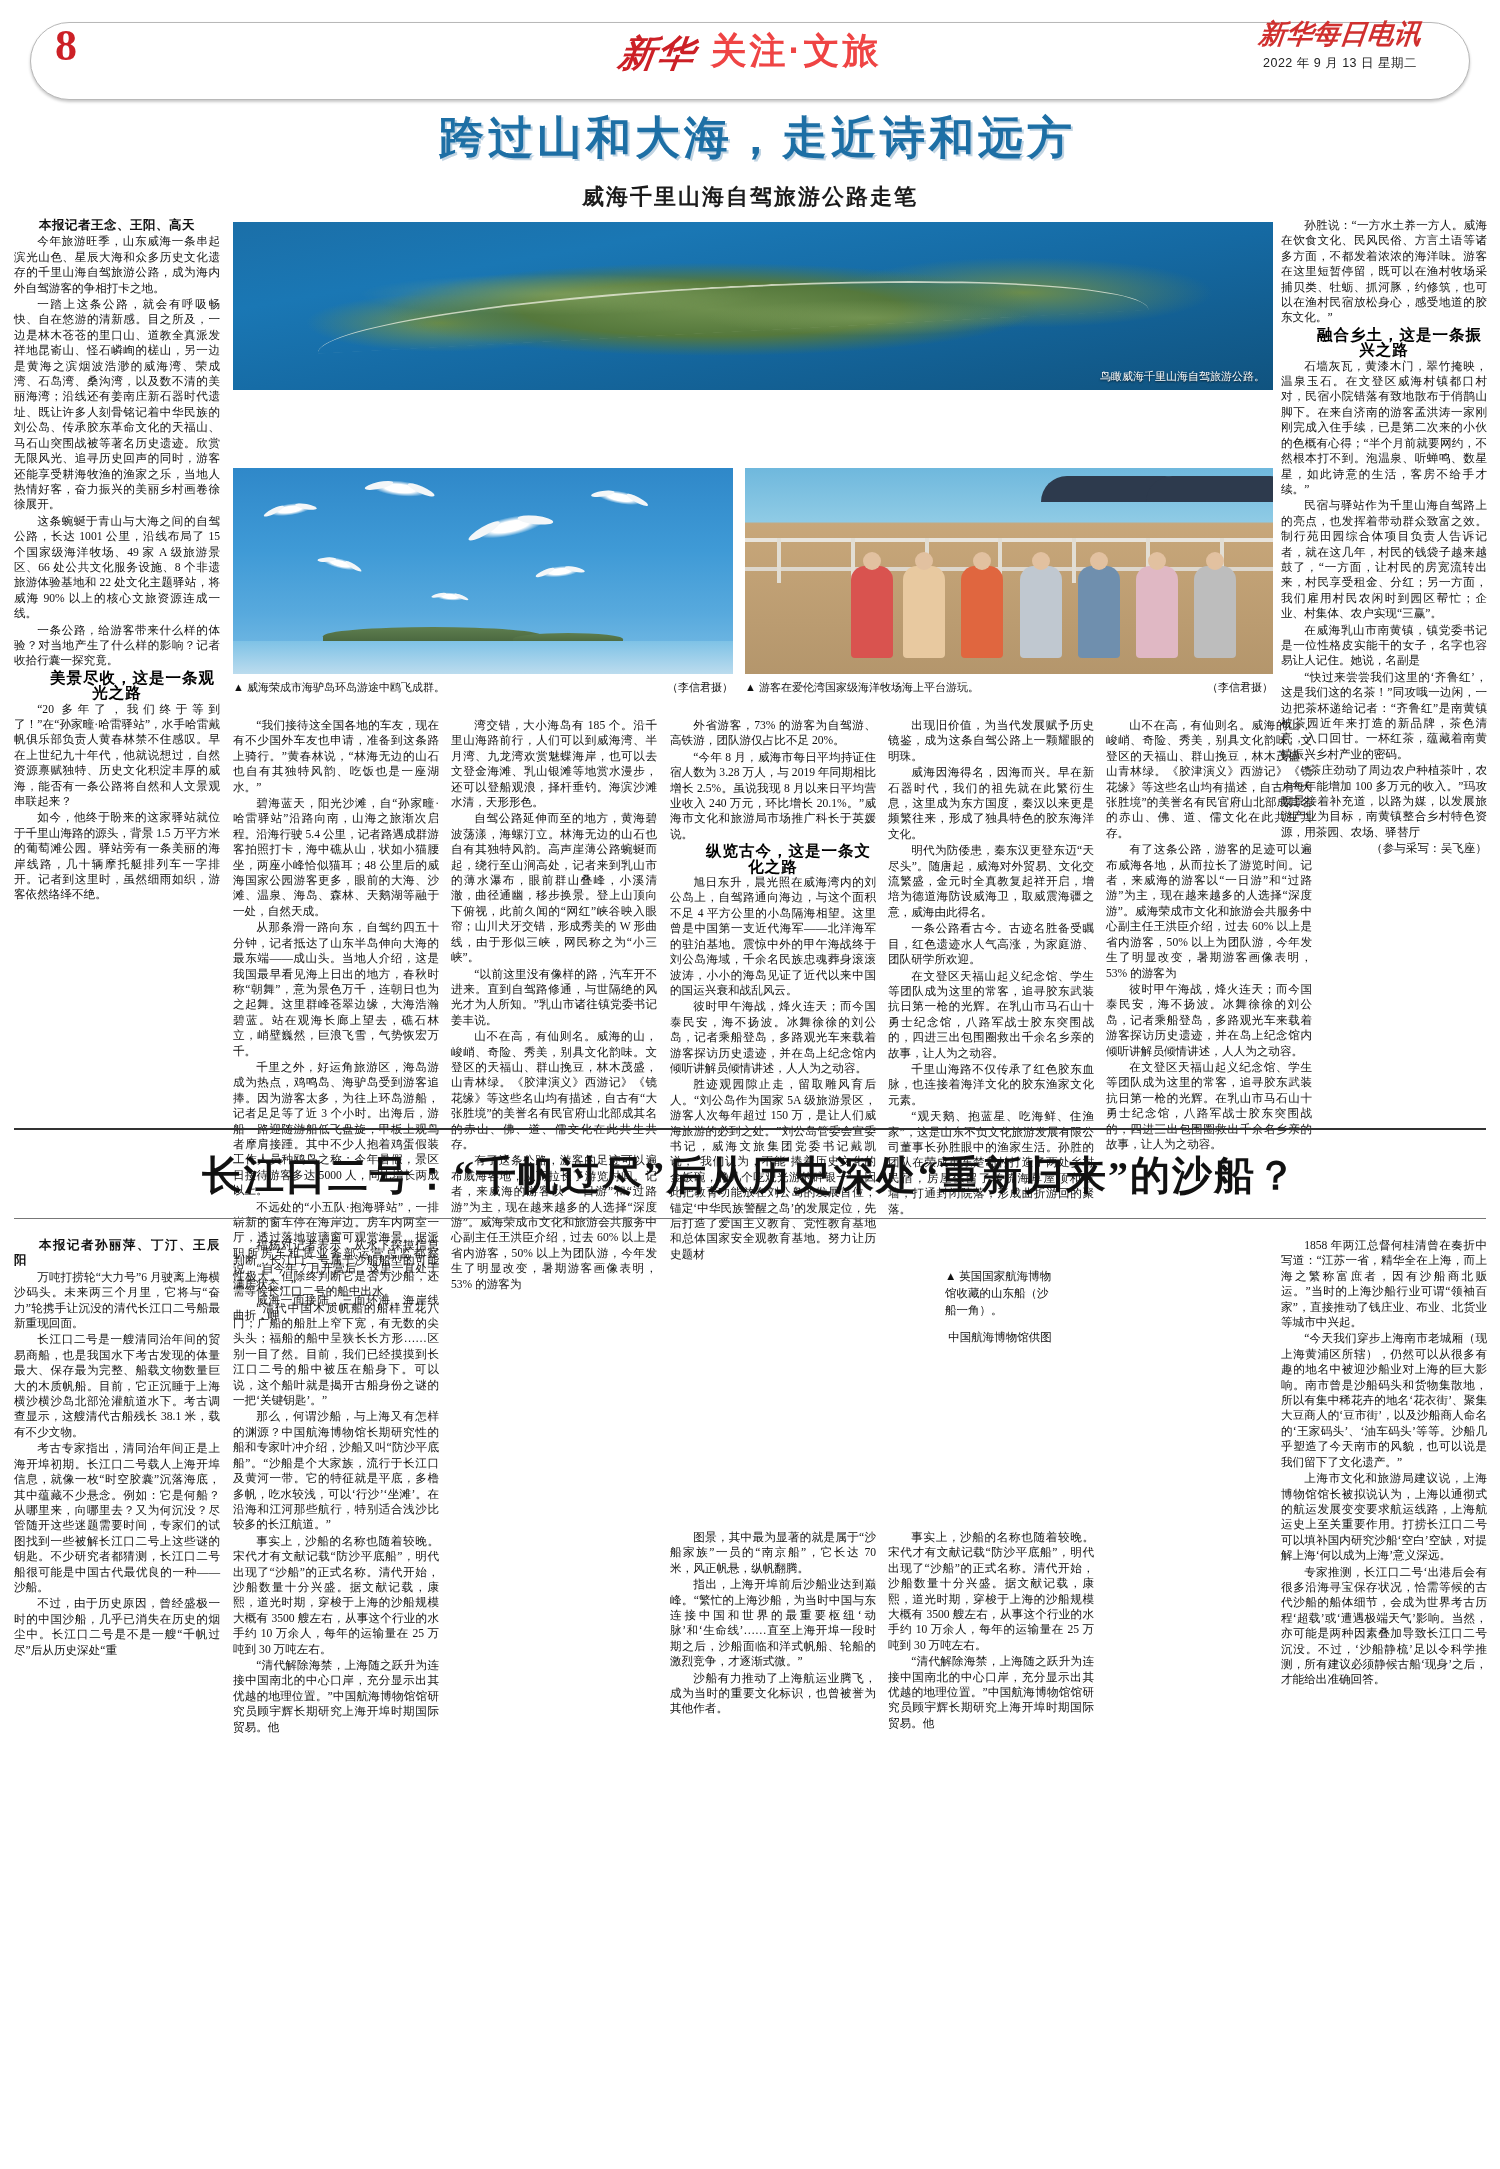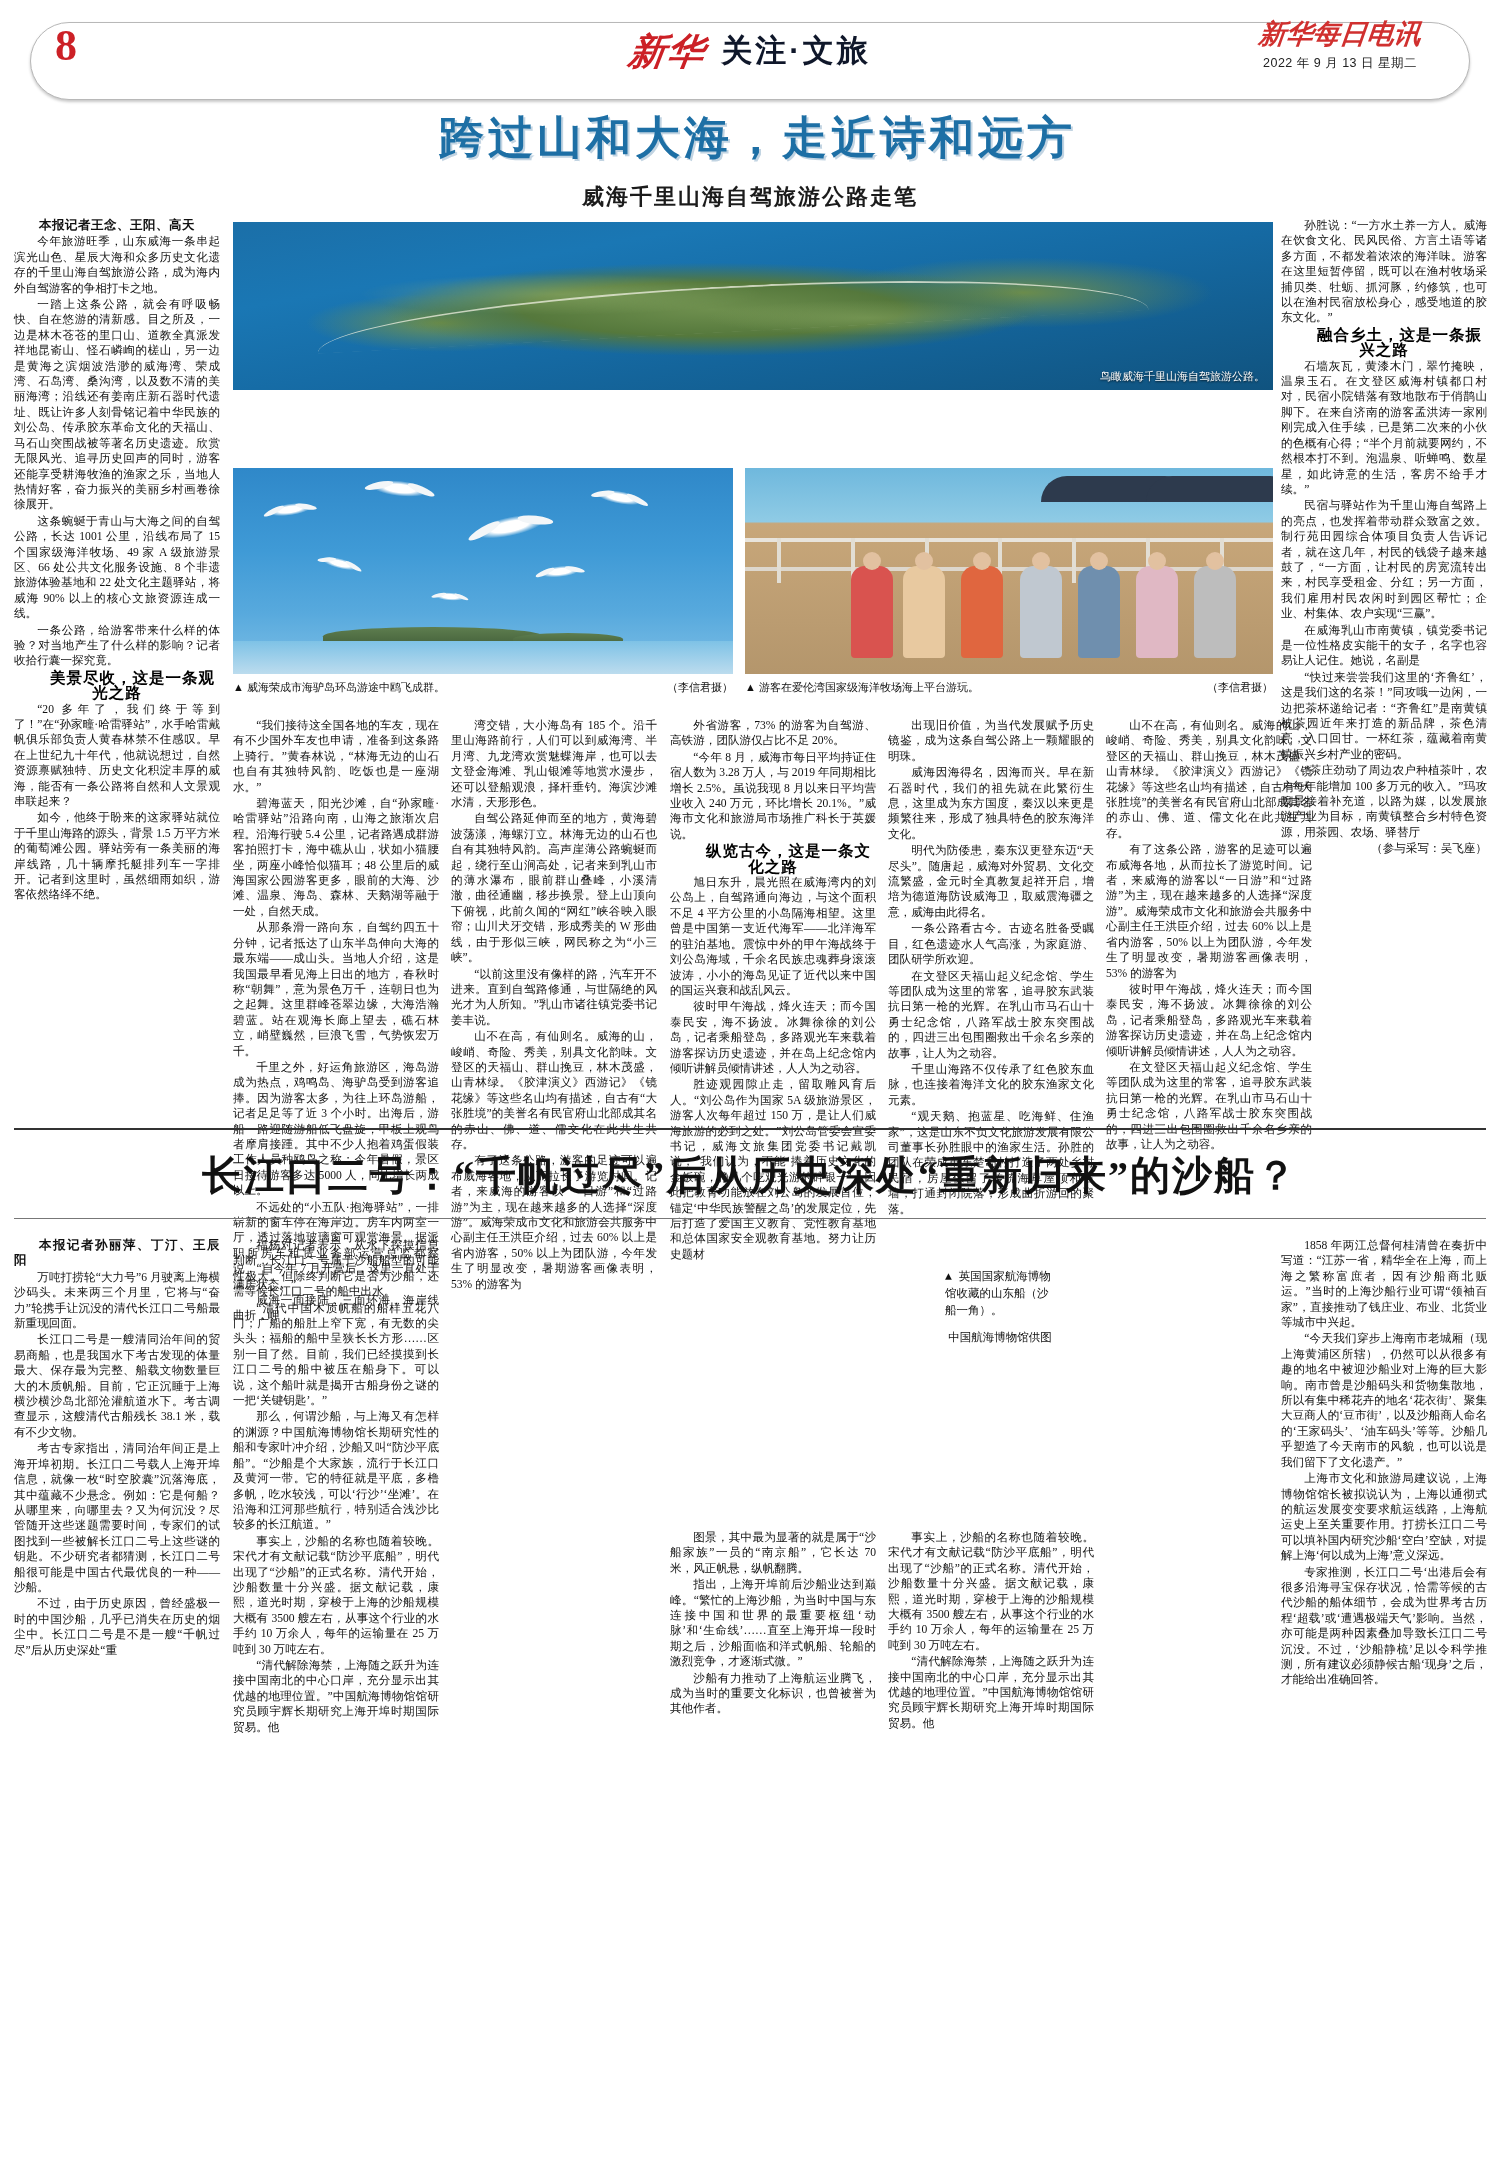--- a/index.html
+++ b/index.html
@@ -30,21 +30,21 @@
     position:absolute;left:0;right:0;top:27px;text-align:center;
   }
   .logo-xh{
     font-family:"Liberation Serif",serif;
     font-size:37px;font-weight:700;color:#cc2026;
     font-style:italic;letter-spacing:1px;
     display:inline-block;transform:skewX(-8deg);
   }
   .logo-sec{
     font-family:"Liberation Sans",sans-serif;
-    font-size:31px;font-weight:700;color:#0f172a;
+    font-size:36px;font-weight:700;color:#ef4444;
     letter-spacing:3px;margin-left:16px;display:inline-block;vertical-align:3px;
   }
   .brand{
     position:absolute;right:55px;top:16px;width:210px;text-align:center;
   }
   .brand-name{
     font-family:"Liberation Serif",serif;
     font-size:27px;font-weight:700;color:#d0302f;
     letter-spacing:0px;font-style:italic;
     transform:skewX(-6deg);display:inline-block;
@@ -203,21 +203,21 @@
   .ship-photo .mast{position:absolute;width:3px;background:#2d2116;}
   .ship-photo .banner{
     position:absolute;left:52%;top:8%;width:33%;height:16%;
     background:#e8e2d2;color:#2a2218;
     font-family:"Liberation Serif",serif;font-size:10px;
     display:flex;align-items:center;justify-content:center;text-align:center;
     line-height:12px;
   }
   .ship-cap{
     position:absolute;left:945px;top:1268px;width:110px;
-    font-family:Liberation Mono, monospace;font-size:11.5px;line-height:17px;color:#111;
+    font-family:Liberation Serif, serif;font-size:11.5px;line-height:17px;color:#111;
   }
   .ship-cap .src{display:block;margin-top:10px;text-align:center;}
 </style>
 </head>
 <body>
 
 <div class="page">
 
   <div class="masthead"></div>
   <div class="page-num">8</div>

